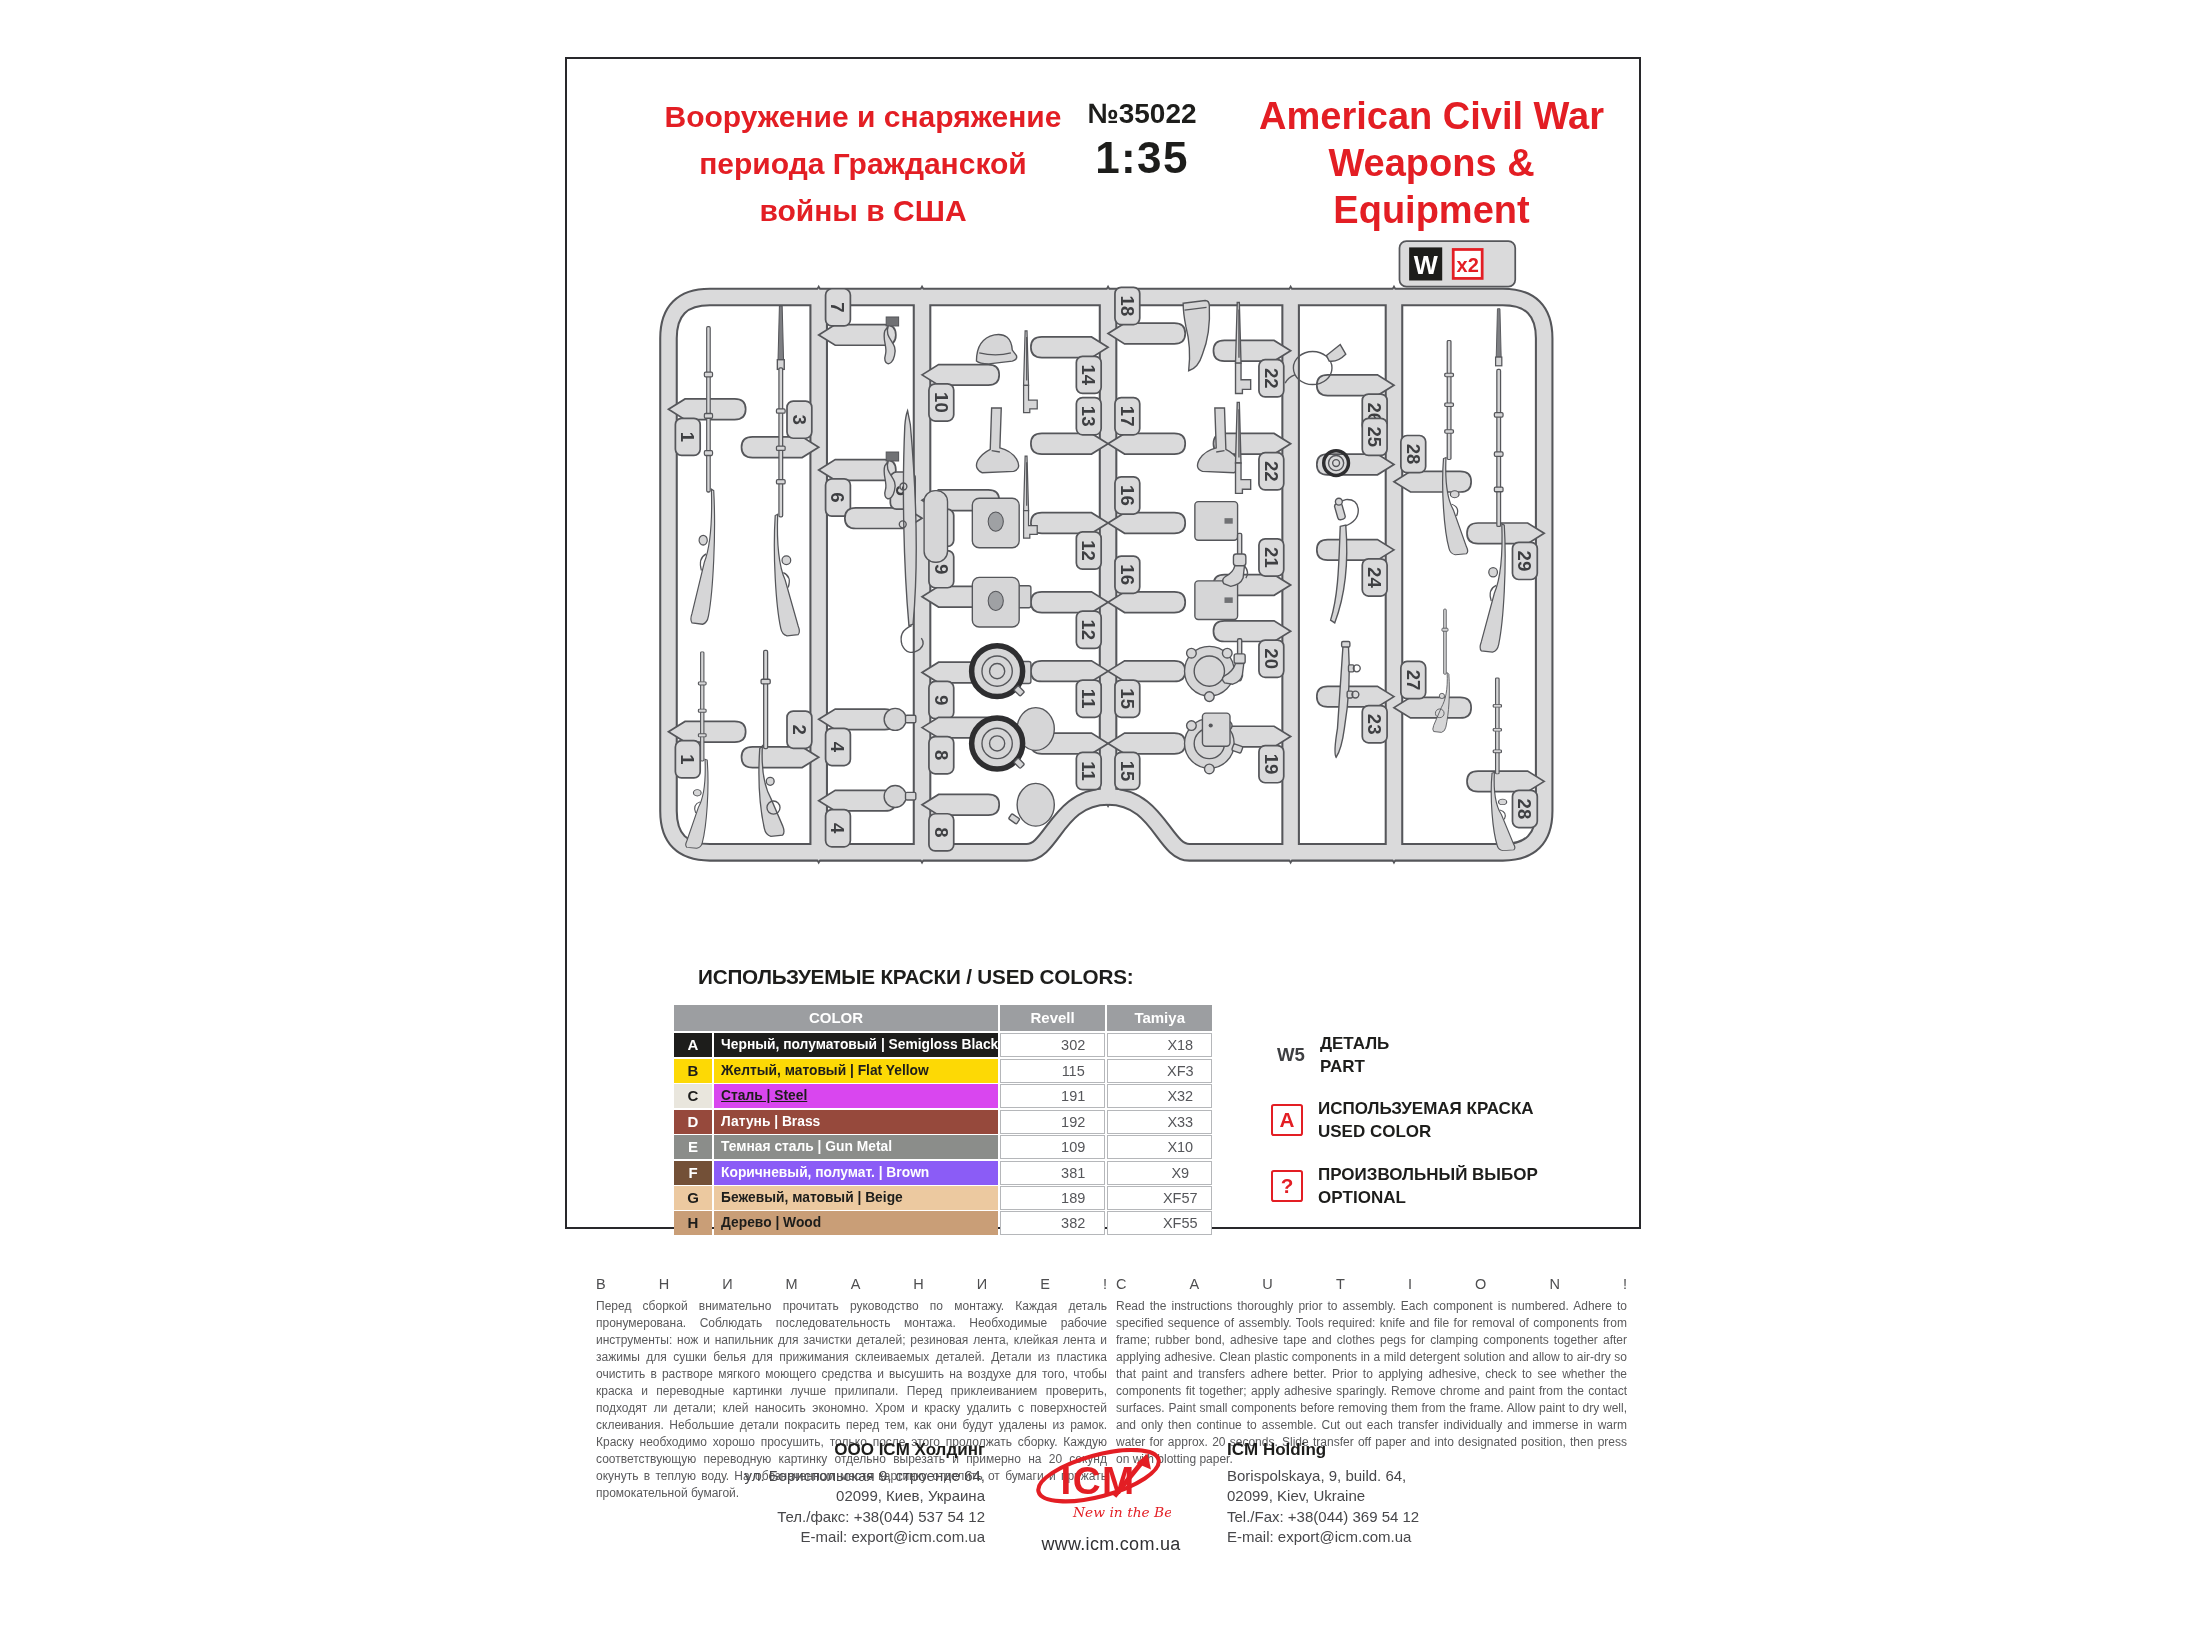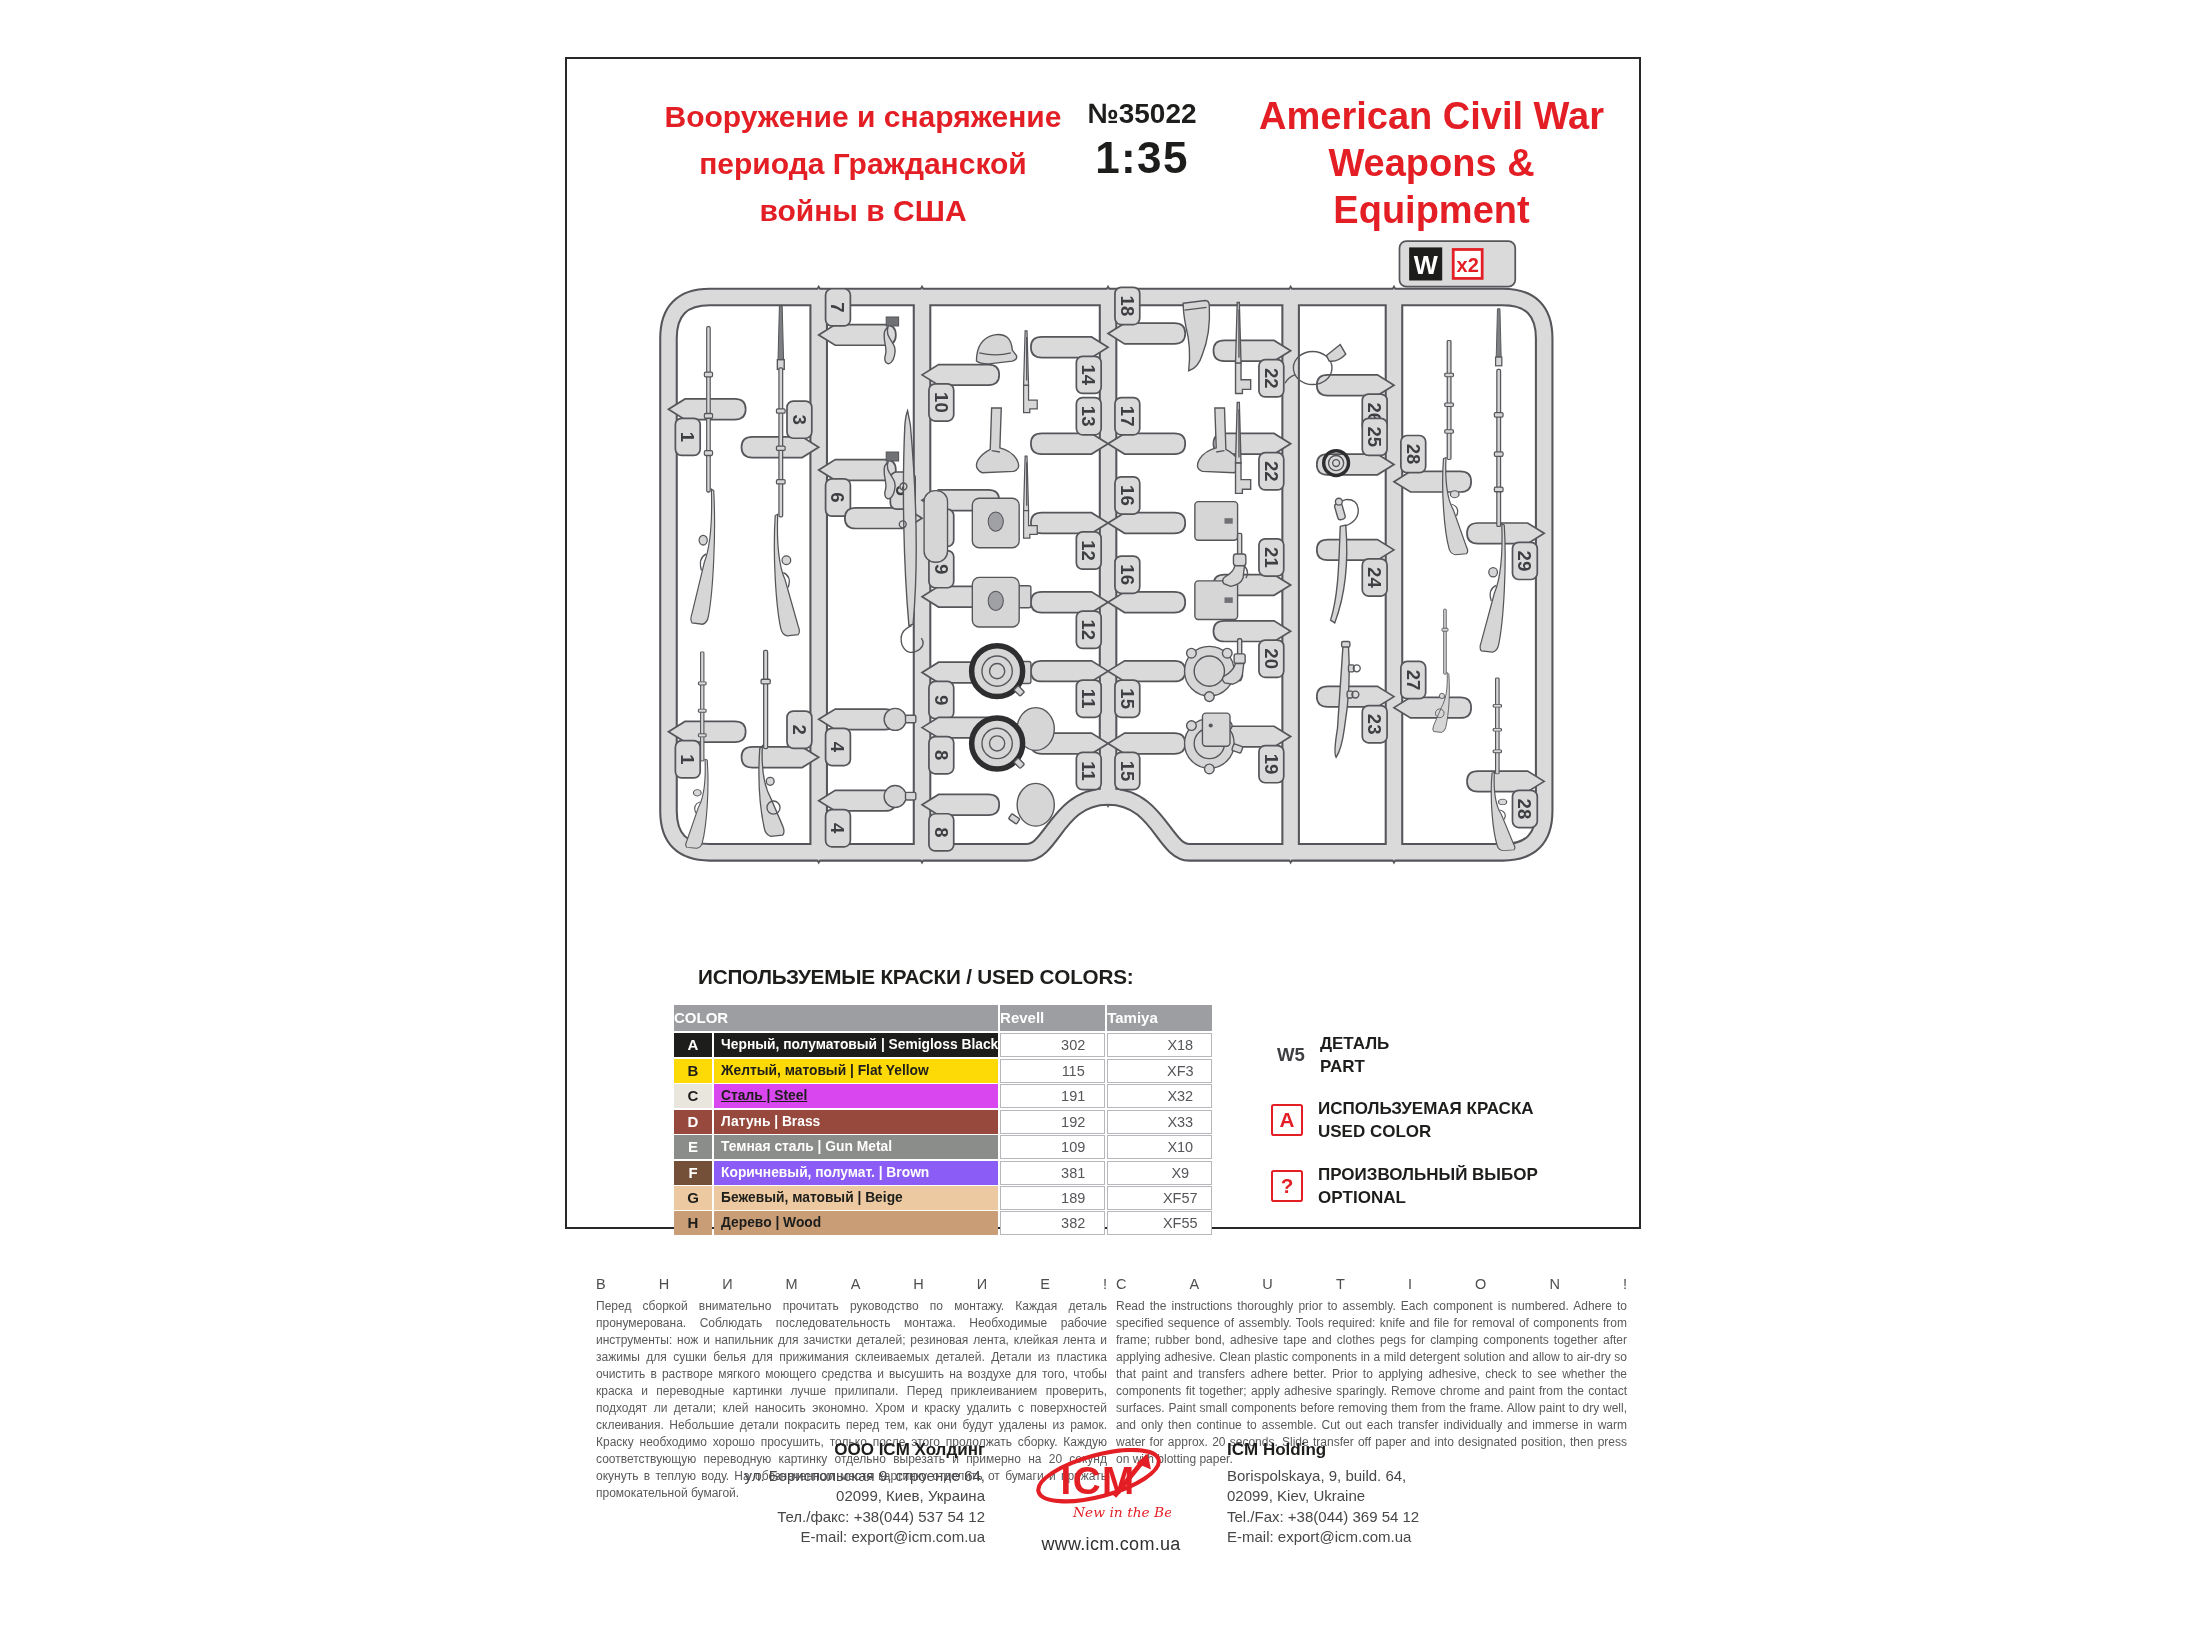--- a/index.html
+++ b/index.html
@@ -24,21 +24,21 @@
   .pd{fill:#7e7f83;stroke:var(--gray-line);stroke-width:1.5;}
   .pnf{fill:none;stroke:var(--gray-line);stroke-width:2;}
   .tagnum{font-family:"Liberation Sans",sans-serif;font-size:27px;font-weight:600;fill:#3e3f42;text-anchor:middle;dominant-baseline:central;}
   .badge-w{font-family:"Liberation Sans",sans-serif;font-size:37px;font-weight:bold;fill:#fff;text-anchor:middle;dominant-baseline:central;}
   .badge-x{font-family:"Liberation Sans",sans-serif;font-size:29px;font-weight:bold;fill:var(--red);text-anchor:middle;dominant-baseline:central;}
 
   
   .c-heading{left:131px;top:906px;font-size:20.7px;font-weight:bold;color:var(--ink);letter-spacing:-0.2px;}
   .ctable{left:107px;top:946px;width:538px;}
   .chead{display:grid;grid-template-columns:324px 105px 105px;column-gap:2.1px;height:26px;margin-bottom:2.1px;}
-  .chead div{background:#9c9ea1;color:#fff;font-size:15px;font-weight:bold;text-align:left;line-height:26px;}
+  .chead div{background:#9c9ea1;color:#fff;font-size:15px;font-weight:bold;text-align:center;line-height:26px;}
   .crow{display:grid;grid-template-columns:38px 284px 105px 105px;column-gap:2.1px;height:23.4px;margin-bottom:2.1px;}
   .cl{font-size:15px;font-weight:bold;text-align:center;line-height:23.4px;}
   .cn{font-size:13.8px;font-weight:bold;line-height:23.4px;padding-left:7px;white-space:nowrap;overflow:hidden;}
   .cv{background:#fff;border:0.7px solid #b5b7ba;color:#55565a;font-size:14.5px;text-align:center;line-height:22px;padding-left:41px;}
 
   
   .leg-row{position:absolute;display:flex;align-items:center;gap:15px;}
   .leg-sym{font-size:18.6px;font-weight:bold;color:#3e3f42;}
   .leg-box{width:32px;height:32px;border:2.8px solid var(--red);border-radius:2.8px;color:var(--red);
            font-size:20.7px;font-weight:bold;display:flex;align-items:center;justify-content:center;background:#fff;}

